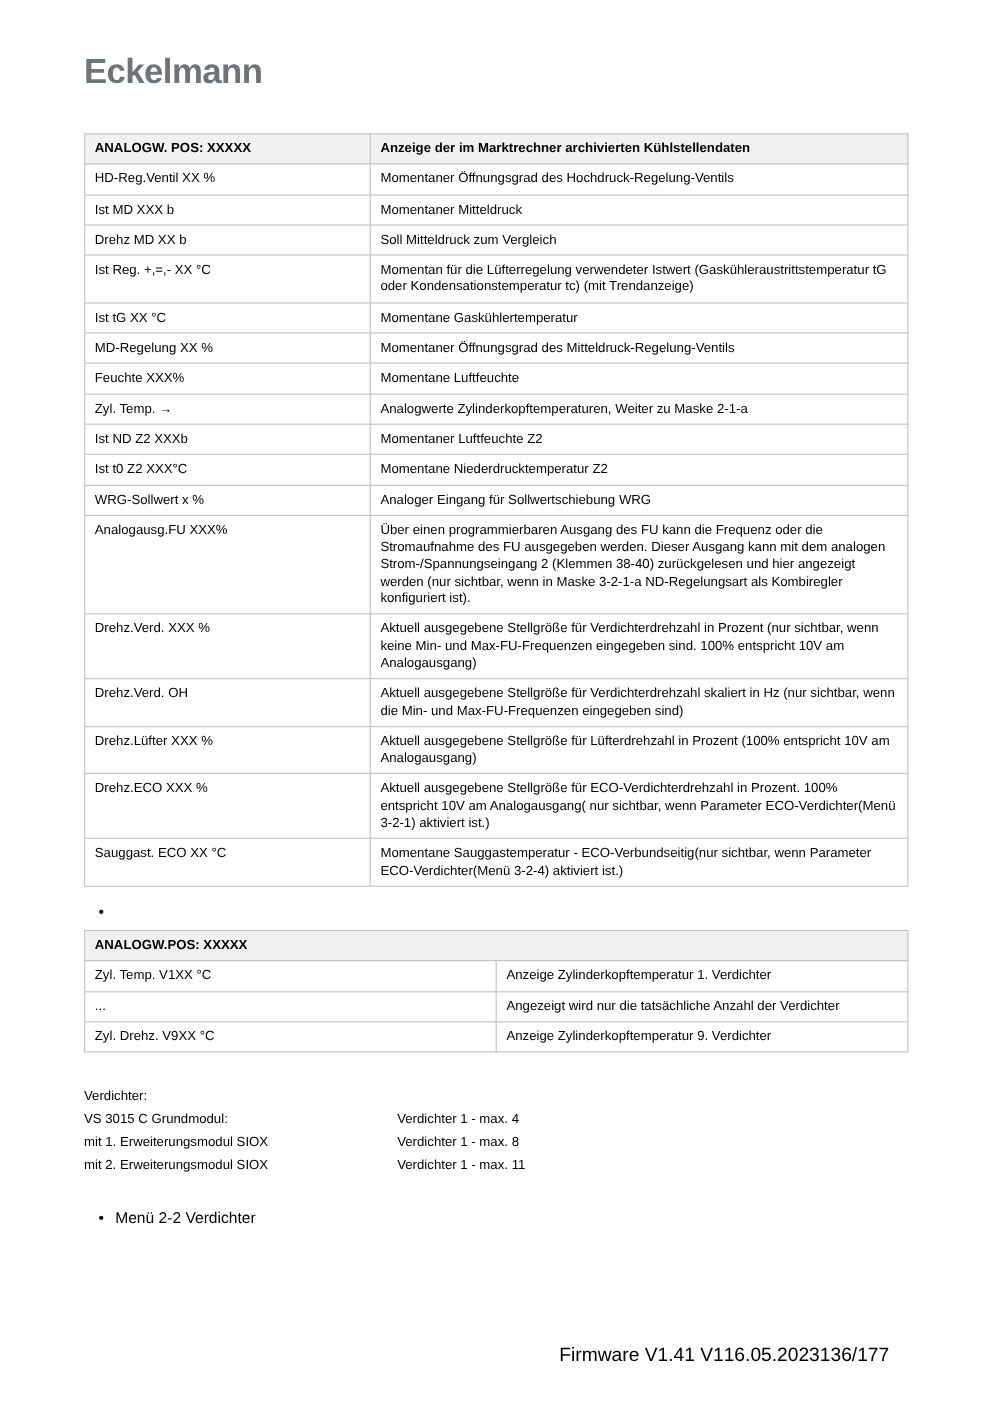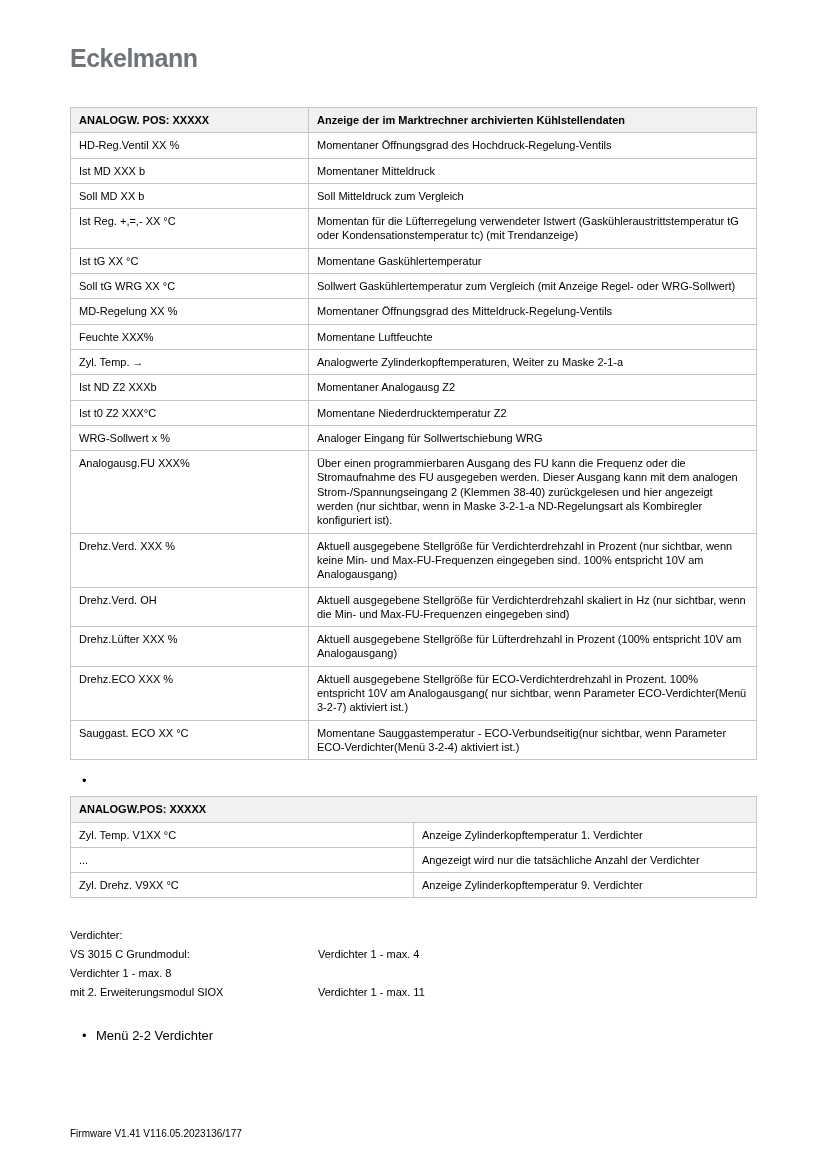--- a/index.html
+++ b/index.html
@@ -3,41 +3,41 @@
 <meta charset="utf-8">
 <style>
   * { margin:0; padding:0; box-sizing:border-box; }
   html,body { background:#ffffff; }
   body { font-family:"Liberation Sans", sans-serif; color:#000; }
   .page {
     width:827px; height:1169px; position:relative;
     background:#ffffff; padding:44px 70px 0 70px; overflow:hidden;
   }
   .logo {
-    font-size:25px; font-weight:bold; color:#6e7478; letter-spacing:-0.5px;
+    font-size:29px; font-weight:bold; color:#6e7478; letter-spacing:-0.5px;
   }
   table { border-collapse:collapse; width:100%; font-size:11px; table-layout:fixed; }
   td, th {
     border:1px solid #c6c6c6; padding:5px 8px; vertical-align:top;
     text-align:left; line-height:1.3; word-wrap:break-word;
   }
   th { background:#f1f1f1; font-weight:bold; }
   .t1 { margin-top:34px; }
   .t1 .col-label { width:238px; }
   .t2 .col-label { width:288px; }
   .bullet { display:flex; align-items:flex-start; margin:13px 0 8px 12px; font-size:13px; }
   .bullet .dot { width:14px; flex:0 0 14px; }
   .t2 { margin-top:2px; }
   .verd { margin-top:28px; font-size:11px; line-height:19px; }
-  .verd-line { display:flex; }
+  .verd-line { display:flex;gap:13px; }
   .verd-line .left { width:248px; flex:0 0 248px; }
   .bullet2 { margin-top:26px; }
   .footer {
     position:absolute; left:70px; right:86px; bottom:30px;
-    display:flex; justify-content:flex-start; font-size:10px;
+    display:flex; justify-content:flex-end; font-size:16px;
   }
 </style>
 </head>
 <body>
 
 <div class="page">
 
   <div class="logo">Eckelmann</div>
 
   <table class="t1">
@@ -48,50 +48,46 @@
     </tr>
     <tr>
       <td class="col-label">HD-Reg.Ventil XX %</td>
       <td>Momentaner Öffnungsgrad des Hochdruck-Regelung-Ventils</td>
     </tr>
     <tr>
       <td class="col-label">Ist MD XXX b</td>
       <td>Momentaner Mitteldruck</td>
     </tr>
     <tr>
-      <td class="col-label">Soll MD XX b</td>
+      <td class="col-label">Drehz MD XX b</td>
       <td>Soll Mitteldruck zum Vergleich</td>
     </tr>
     <tr>
       <td class="col-label">Ist Reg. +,=,- XX °C</td>
       <td>Momentan für die Lüfterregelung verwendeter Istwert (Gaskühleraustrittstemperatur tG oder Kondensationstemperatur tc) (mit Trendanzeige)</td>
     </tr>
     <tr>
       <td class="col-label">Ist tG XX °C</td>
       <td>Momentane Gaskühlertemperatur</td>
-    </tr>
-    <tr>
-      <td class="col-label">Soll tG WRG XX °C</td>
-      <td>Sollwert Gaskühlertemperatur zum Vergleich (mit Anzeige Regel- oder WRG-Sollwert)</td>
     </tr>
     <tr>
       <td class="col-label">MD-Regelung XX %</td>
       <td>Momentaner Öffnungsgrad des Mitteldruck-Regelung-Ventils</td>
     </tr>
     <tr>
       <td class="col-label">Feuchte XXX%</td>
       <td>Momentane Luftfeuchte</td>
     </tr>
     <tr>
       <td class="col-label">Zyl. Temp. →</td>
       <td>Analogwerte Zylinderkopftemperaturen, Weiter zu Maske 2-1-a</td>
     </tr>
     <tr>
       <td class="col-label">Ist ND Z2 XXXb</td>
-      <td>Momentaner Analogausg Z2</td>
+      <td>Momentaner Luftfeuchte Z2</td>
     </tr>
     <tr>
       <td class="col-label">Ist t0 Z2 XXX°C</td>
       <td>Momentane Niederdrucktemperatur Z2</td>
     </tr>
     <tr>
       <td class="col-label">WRG-Sollwert x %</td>
       <td>Analoger Eingang für Sollwertschiebung WRG</td>
     </tr>
     <tr>
@@ -105,21 +101,21 @@
     <tr>
       <td class="col-label">Drehz.Verd. OH</td>
       <td>Aktuell ausgegebene Stellgröße für Verdichterdrehzahl skaliert in Hz (nur sichtbar, wenn die Min- und Max-FU-Frequenzen eingegeben sind)</td>
     </tr>
     <tr>
       <td class="col-label">Drehz.Lüfter XXX %</td>
       <td>Aktuell ausgegebene Stellgröße für Lüfterdrehzahl in Prozent (100% entspricht 10V am Analogausgang)</td>
     </tr>
     <tr>
       <td class="col-label">Drehz.ECO XXX %</td>
-      <td>Aktuell ausgegebene Stellgröße für ECO-Verdichterdrehzahl in Prozent. 100% entspricht 10V am Analogausgang( nur sichtbar, wenn Parameter ECO-Verdichter(Menü 3-2-7) aktiviert ist.)</td>
+      <td>Aktuell ausgegebene Stellgröße für ECO-Verdichterdrehzahl in Prozent. 100% entspricht 10V am Analogausgang( nur sichtbar, wenn Parameter ECO-Verdichter(Menü 3-2-1) aktiviert ist.)</td>
     </tr>
     <tr>
       <td class="col-label">Sauggast. ECO XX °C</td>
       <td>Momentane Sauggastemperatur - ECO-Verbundseitig(nur sichtbar, wenn Parameter ECO-Verdichter(Menü 3-2-4) aktiviert ist.)</td>
     </tr>
   </tbody>
     </table>
 
   <div class="bullet">
     <span class="dot">•</span>
@@ -145,20 +141,21 @@
   </tbody>
     </table>
 
   <div class="verd">
     <div>Verdichter:</div>
     <div class="verd-line">
       <span class="left">VS 3015 C Grundmodul:</span>
       <span>Verdichter 1 - max. 4</span>
     </div>
     <div class="verd-line">
+      <span class="left">mit 1. Erweiterungsmodul SIOX</span>
       <span>Verdichter 1 - max. 8</span>
     </div>
     <div class="verd-line">
       <span class="left">mit 2. Erweiterungsmodul SIOX</span>
       <span>Verdichter 1 - max. 11</span>
     </div>
   </div>
 
   <div class="bullet bullet2">
     <span class="dot">•</span>

